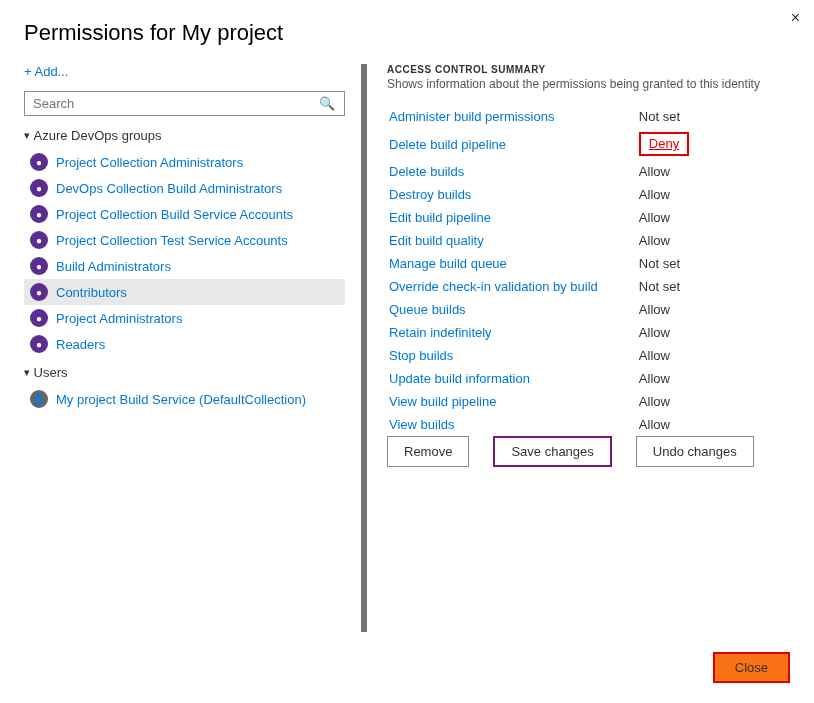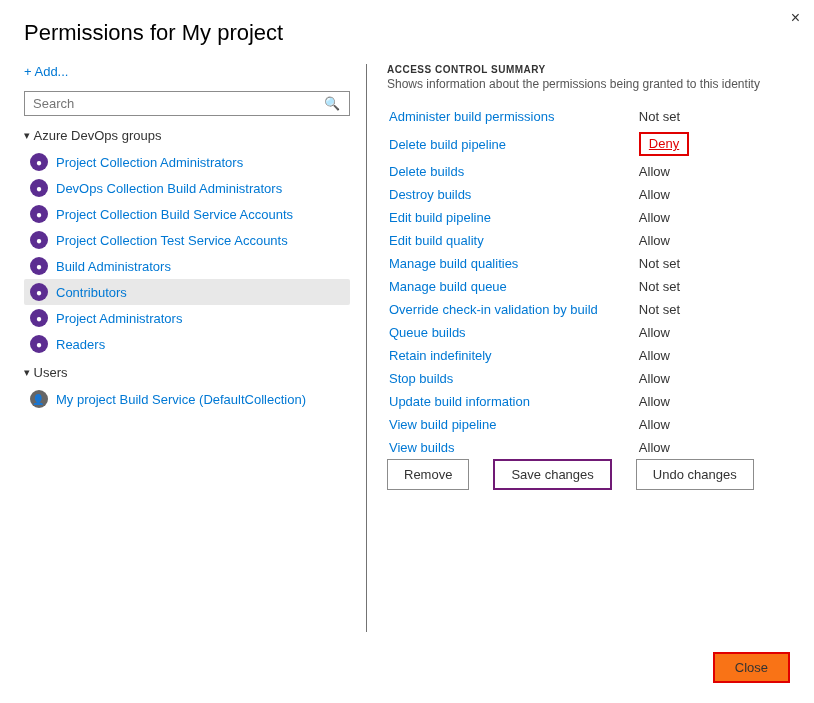--- a/index.html
+++ b/index.html
@@ -41,21 +41,21 @@
     .dialog-body {
       display: flex;
       flex: 1;
       gap: 0;
     }
     
     .left-panel {
       width: 343px;
       flex-shrink: 0;
       padding-right: 16px;
-      border-right: 1px solid #737373;
+      border-right: 6px solid #737373;
     }
     .add-btn {
       display: flex;
       align-items: center;
       gap: 6px;
       font-size: 13px;
       color: #0078d4;
       cursor: pointer;
       border: none;
       background: none;
@@ -312,24 +312,20 @@
             </tr>
             <tr>
               <td class="perm-name">Edit build pipeline</td>
               <td class="perm-value">Allow</td>
             </tr>
             <tr>
               <td class="perm-name">Edit build quality</td>
               <td class="perm-value">Allow</td>
             </tr>
             <tr>
-              <td class="perm-name">Manage build qualities</td>
-              <td class="perm-value">Not set</td>
-            </tr>
-            <tr>
               <td class="perm-name">Manage build queue</td>
               <td class="perm-value">Not set</td>
             </tr>
             <tr>
               <td class="perm-name">Override check-in validation by build</td>
               <td class="perm-value">Not set</td>
             </tr>
             <tr>
               <td class="perm-name">Queue builds</td>
               <td class="perm-value">Allow</td>

